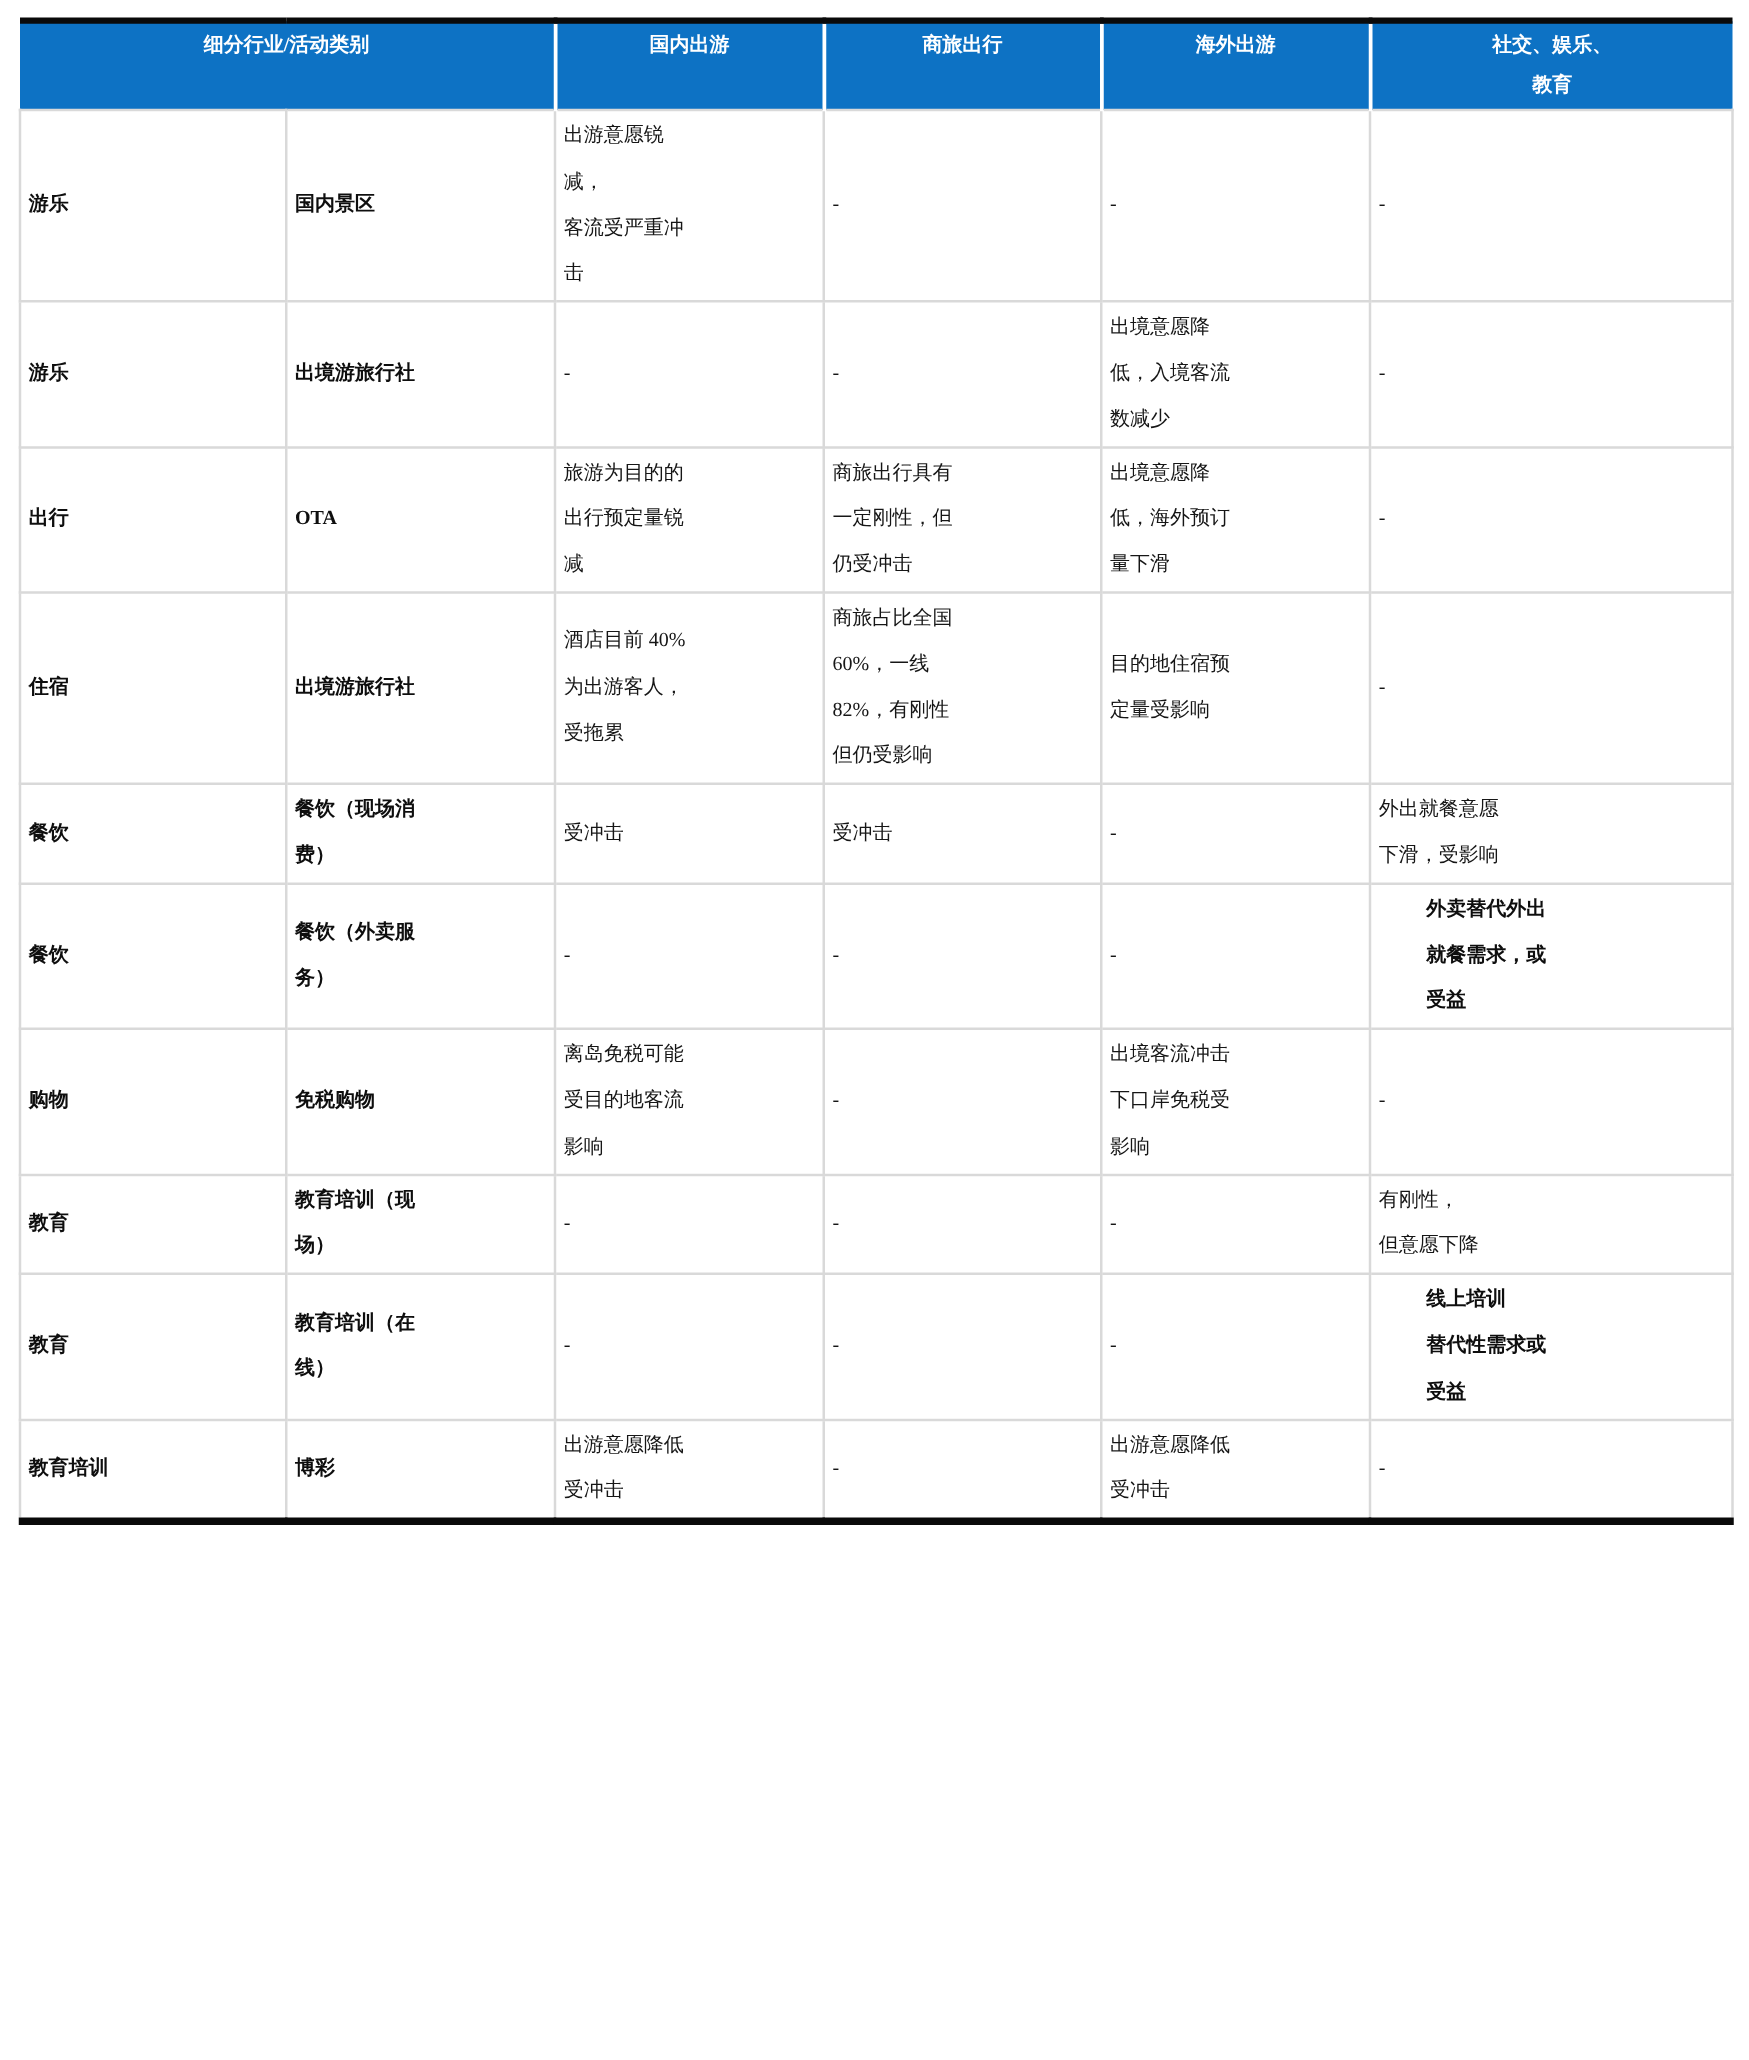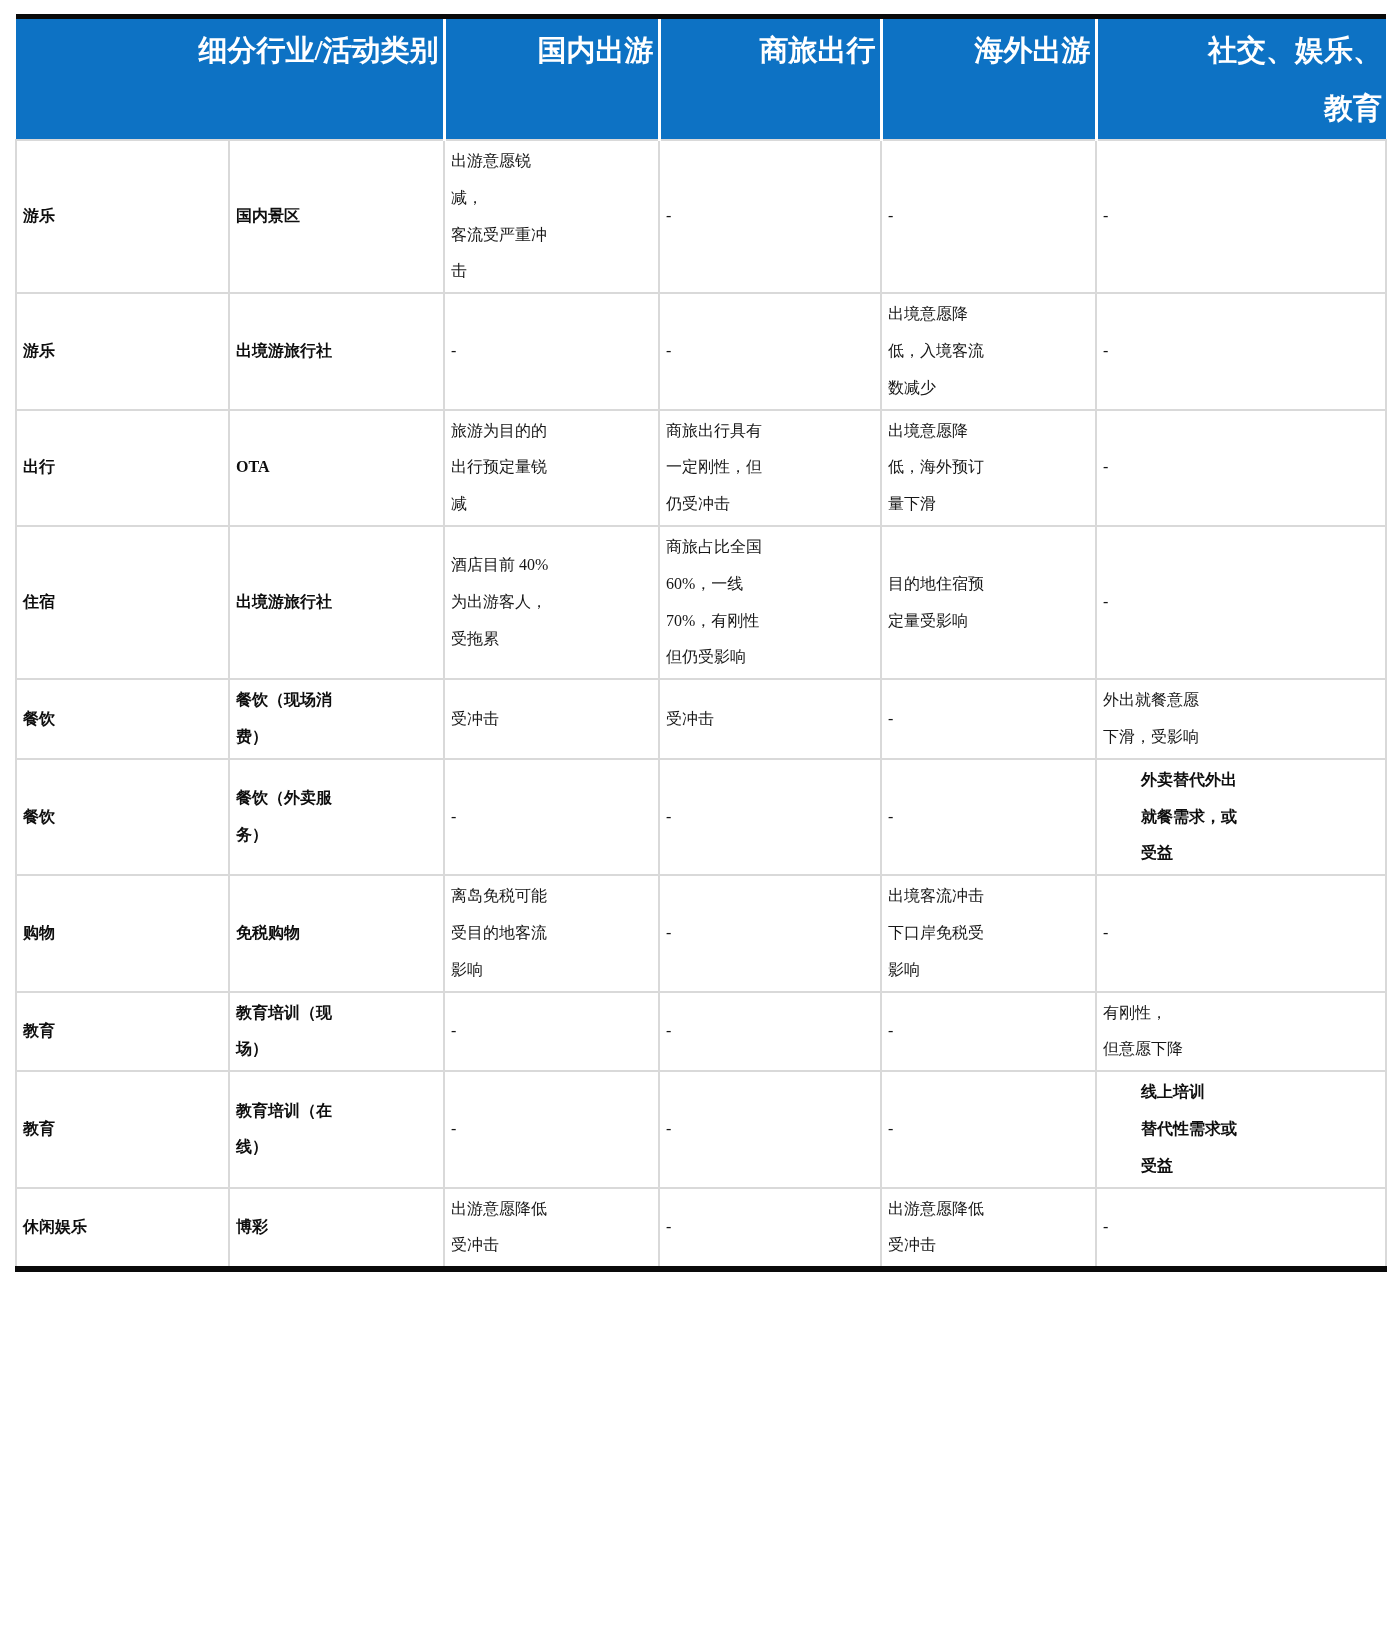--- a/index.html
+++ b/index.html
@@ -15,23 +15,23 @@
     width:1370px;
     border-collapse:collapse;
     table-layout:fixed;
     border-top:5px solid var(--frame);
     border-bottom:6px solid var(--frame);
   }
   th{
     background:var(--header-bg);
     color:var(--header-text);
     font-weight:bold;
-    font-size:29px;
+    font-size:16px;
     line-height:2.0;
-    text-align:right;
+    text-align:center;
     vertical-align:top;
     padding:2px 4px;
     border-left:3px solid #ffffff;
     white-space:pre-line;
   }
   th:first-child{border-left:none;}
   td{
     border:2px solid var(--grid);
     font-size:16px;
     line-height:2.3;
@@ -104,21 +104,21 @@
         <td>-</td>
       </tr>
       <tr>
         <td class="ind">住宿</td>
         <td class="seg">出境游旅行社</td>
         <td>酒店目前 40%
 为出游客人，
 受拖累</td>
         <td>商旅占比全国
 60%，一线
-70%，有刚性
+82%，有刚性
 但仍受影响</td>
         <td>目的地住宿预
 定量受影响</td>
         <td>-</td>
       </tr>
       <tr>
         <td class="ind">餐饮</td>
         <td class="seg">餐饮（现场消
 费）</td>
         <td>受冲击</td>
@@ -165,21 +165,21 @@
         <td class="seg">教育培训（在
 线）</td>
         <td>-</td>
         <td>-</td>
         <td>-</td>
         <td class="em">线上培训
 替代性需求或
 受益</td>
       </tr>
       <tr>
-        <td class="ind">休闲娱乐</td>
+        <td class="ind">教育培训</td>
         <td class="seg">博彩</td>
         <td>出游意愿降低
 受冲击</td>
         <td>-</td>
         <td>出游意愿降低
 受冲击</td>
         <td>-</td>
       </tr>
     </tbody>
   </table>

